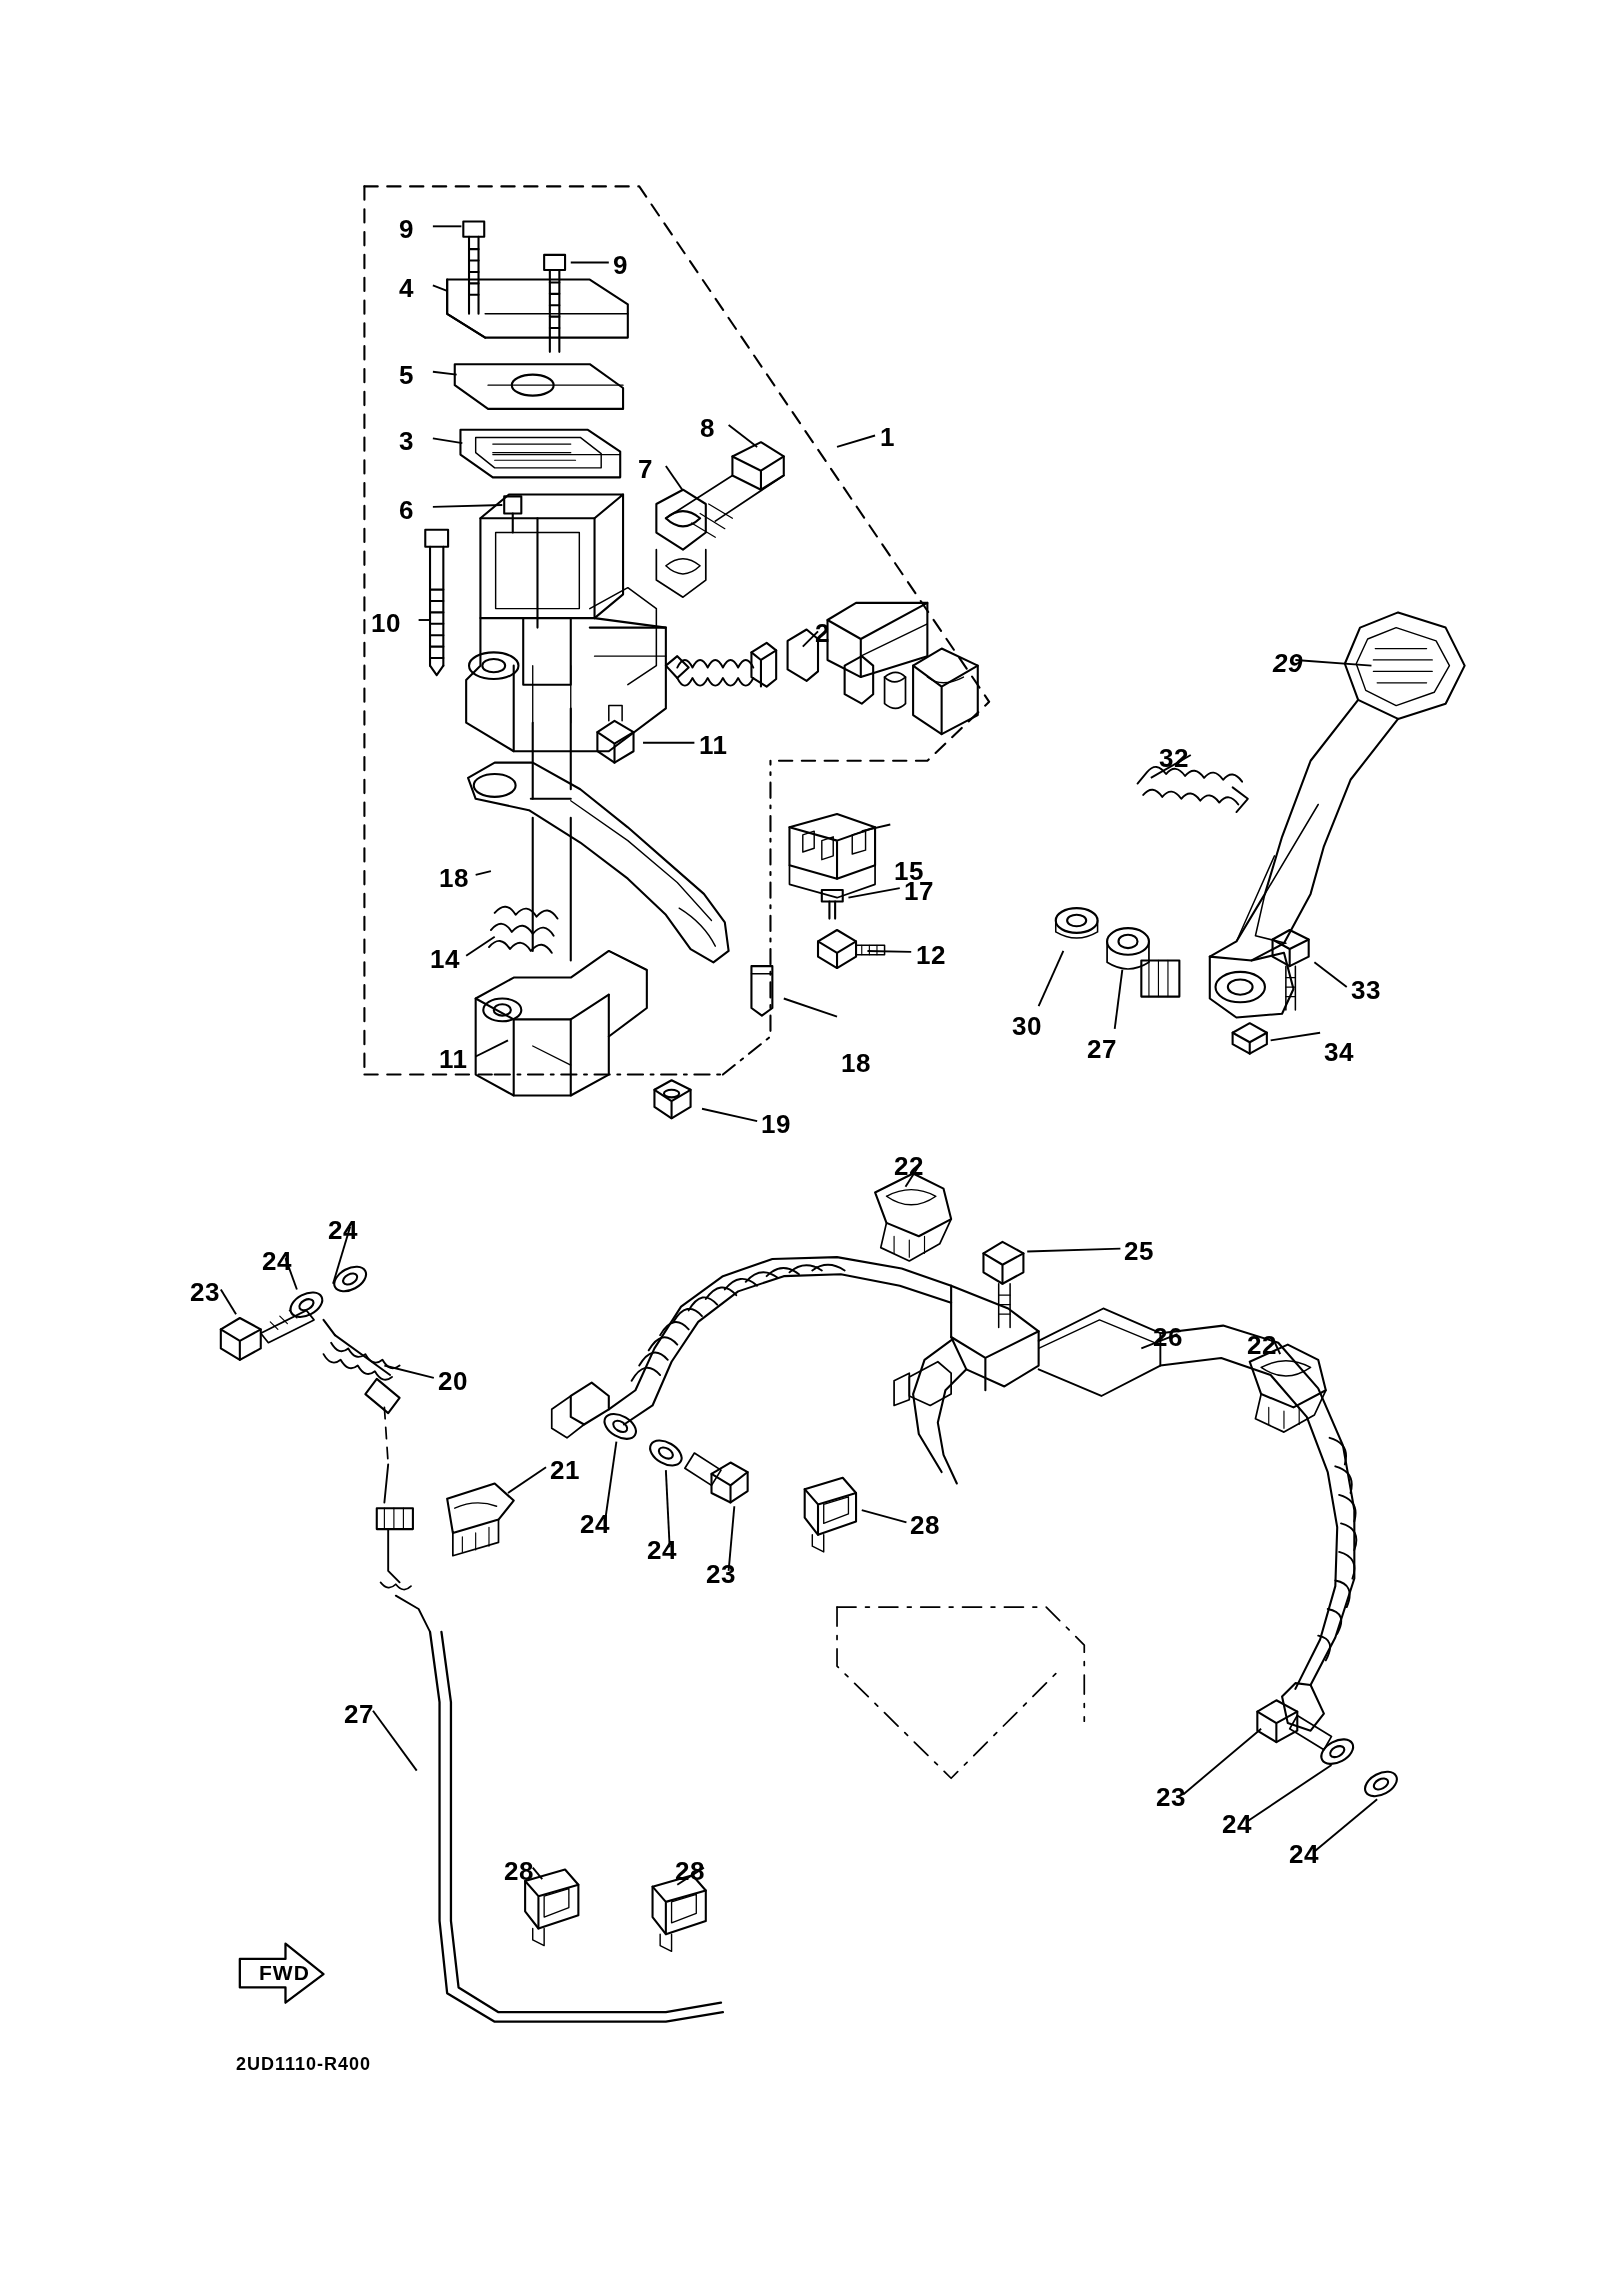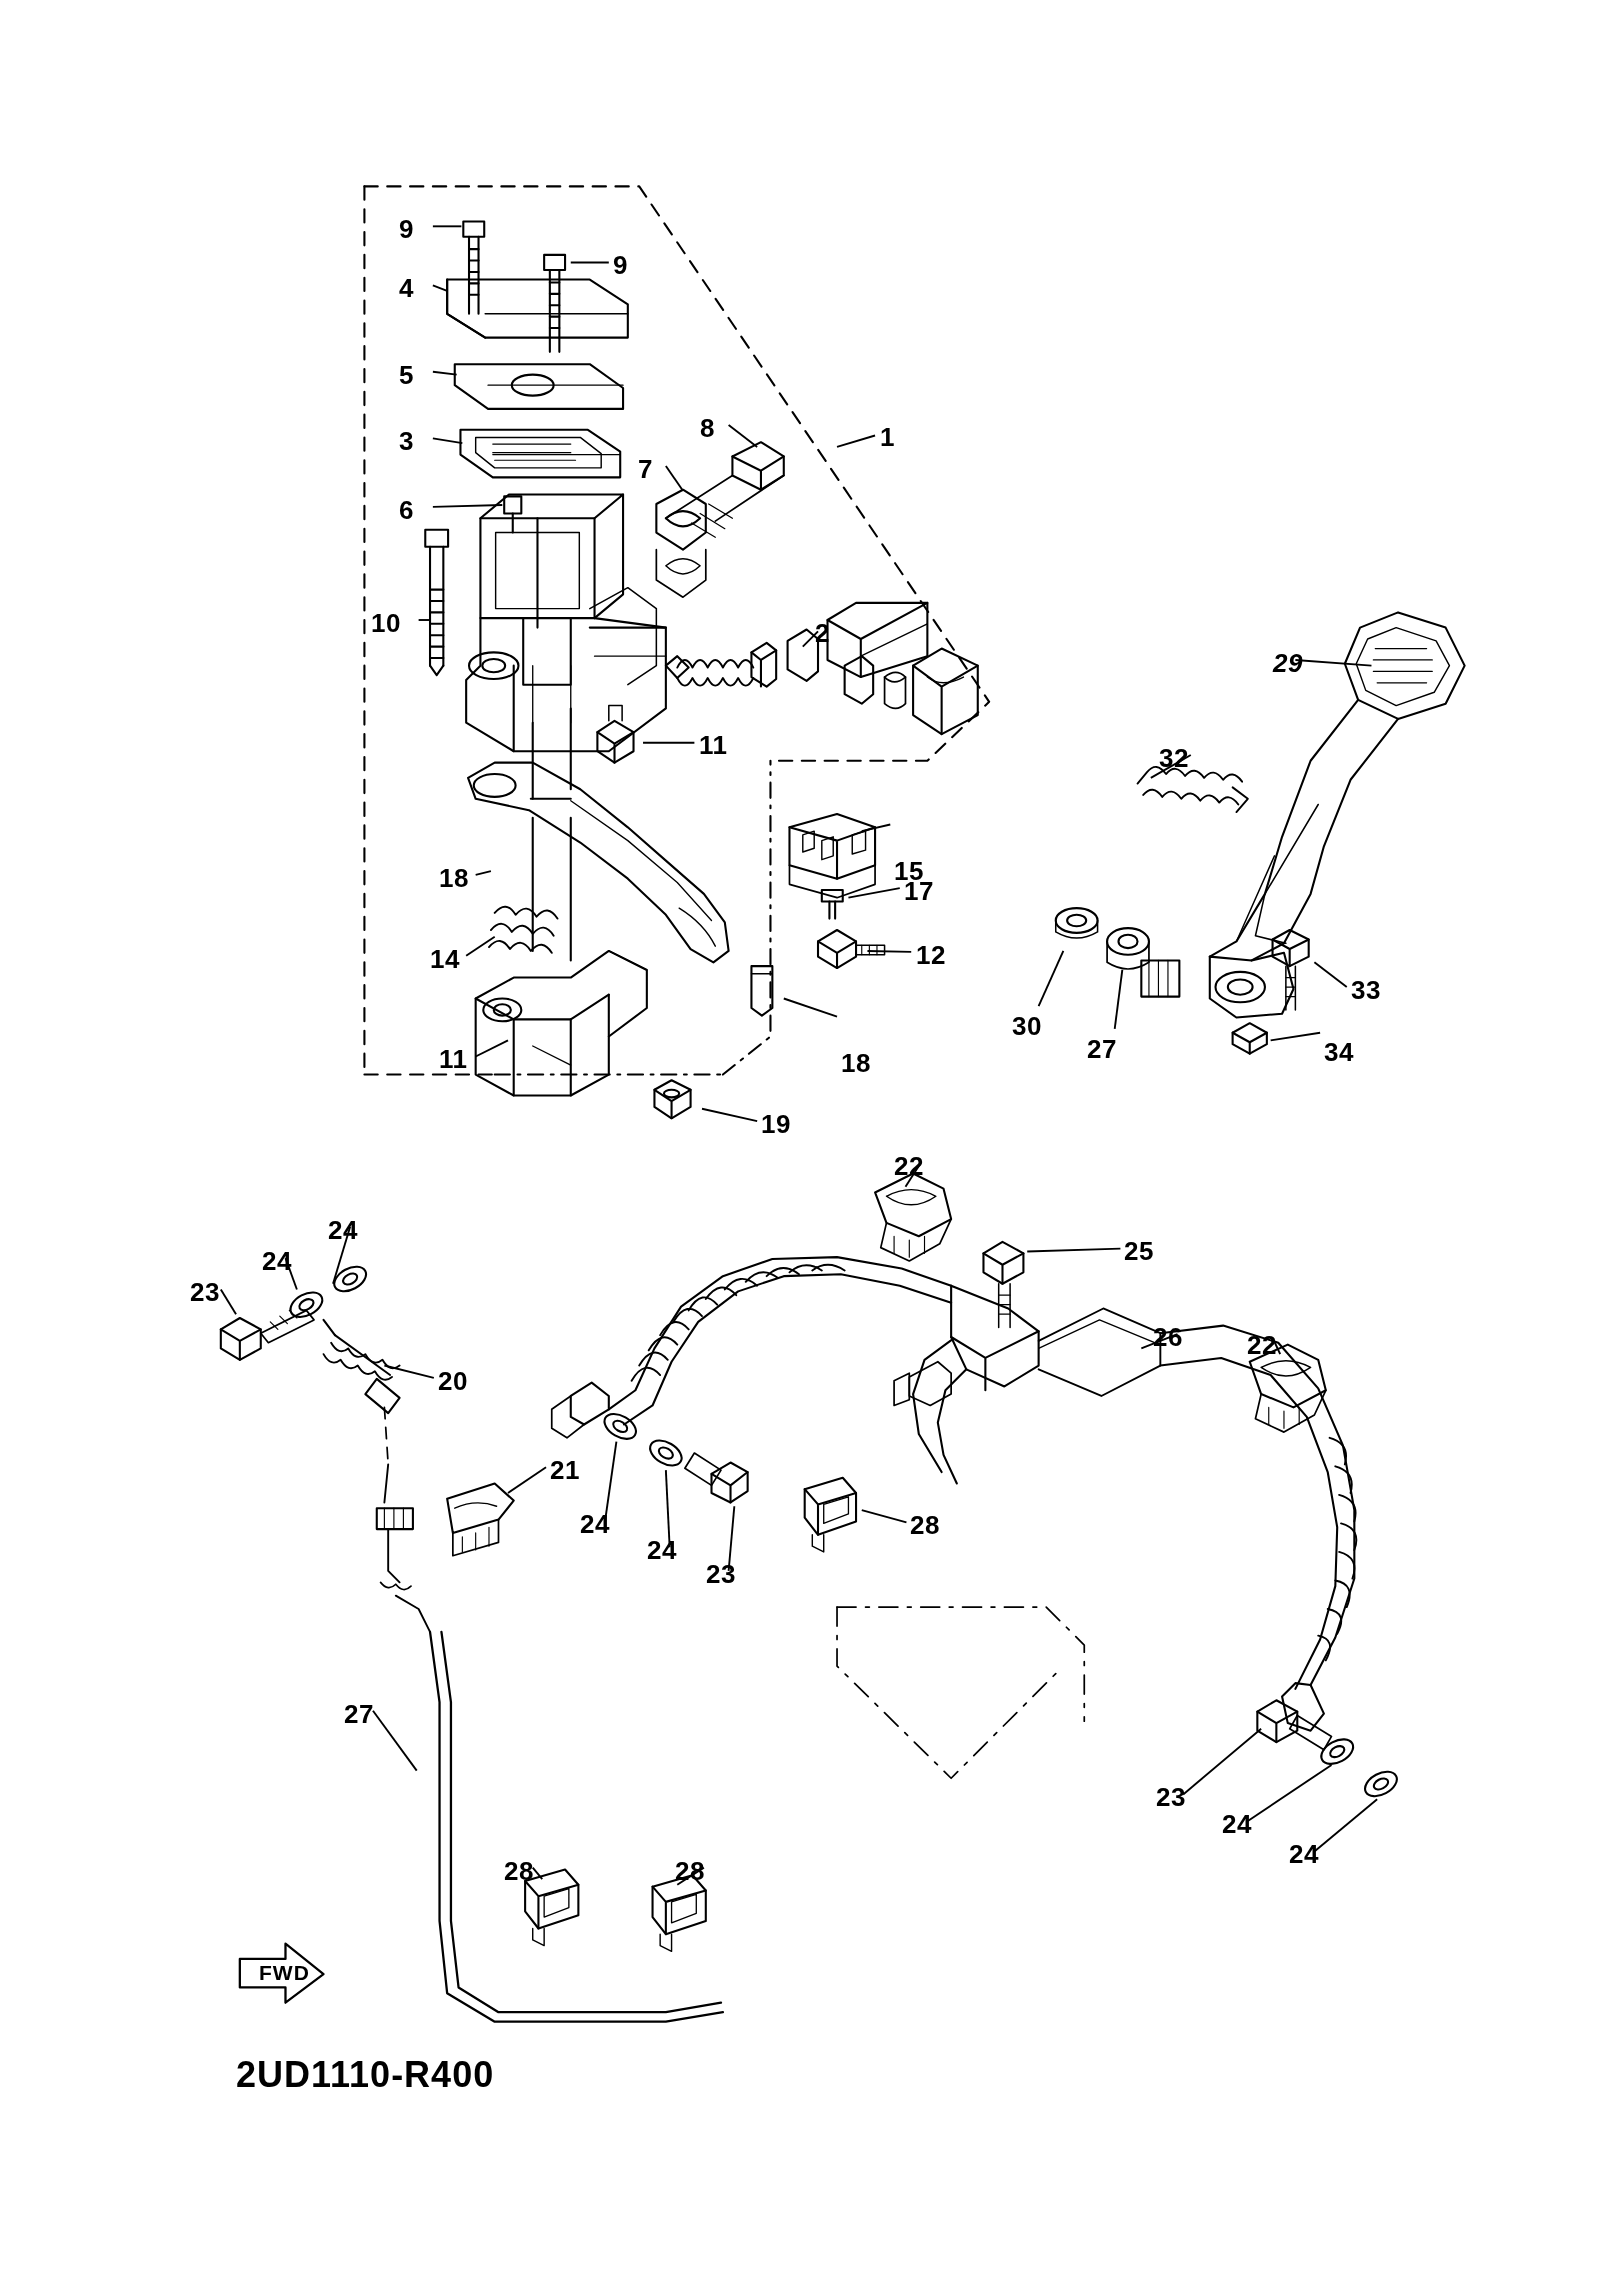--- a/index.html
+++ b/index.html
@@ -1,20 +1,20 @@
 <!DOCTYPE html>
 <html style="font-size:15px"><head>
 <meta charset="utf-8">
 <style>
   html,body{margin:0;padding:0;background:#ffffff;}
   body{width:1617px;height:2287px;position:relative;font-family:"Liberation Sans",sans-serif;overflow:hidden;}
   #diagram-root{position:absolute;left:0;top:0;width:1617px;height:2287px;}
   svg#art{position:absolute;left:0;top:0;width:1617px;height:2287px;}
   .callout{position:absolute;font-size:26px;font-weight:bold;color:#000;letter-spacing:0.5px;white-space:nowrap;}
-  .partcode{position:absolute;font-size:36px;font-weight:bold;color:#000;letter-spacing:1px;}
+  .partcode{position:absolute;font-size:18px;font-weight:bold;color:#000;letter-spacing:1px;}
   .fwd-label{position:absolute;font-size:21px;font-weight:bold;color:#000;letter-spacing:1px;}
 </style>
 </head>
 <body>
 
 <div id="diagram-root">
 
 <svg id="art" viewBox="0 0 1700 2405">
   <g fill="none" stroke="#000" stroke-width="2.2" stroke-linejoin="round" stroke-linecap="round">
 

